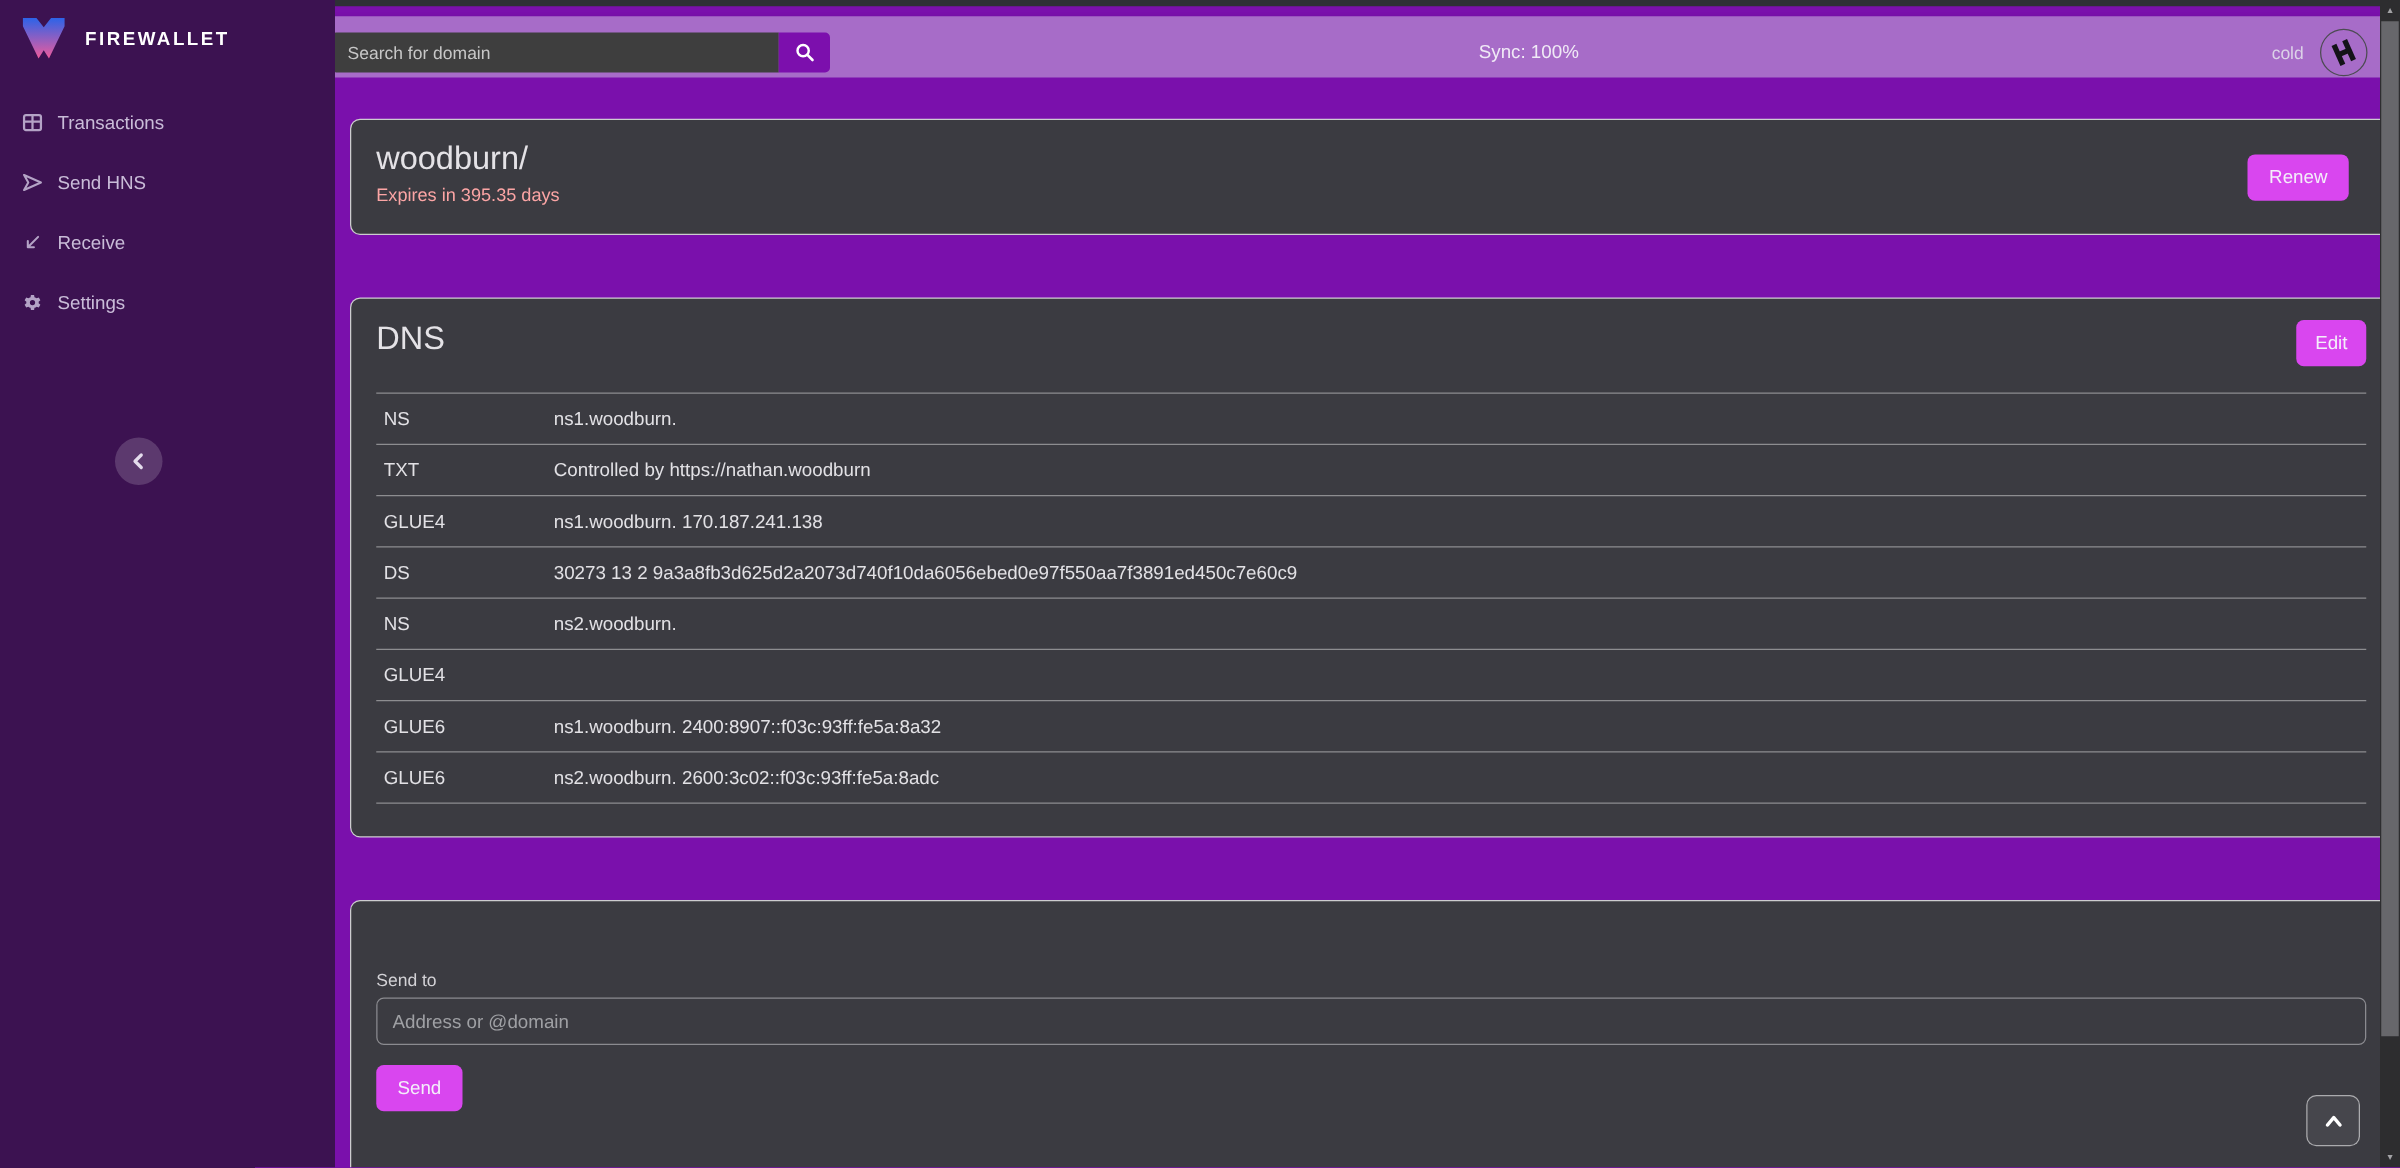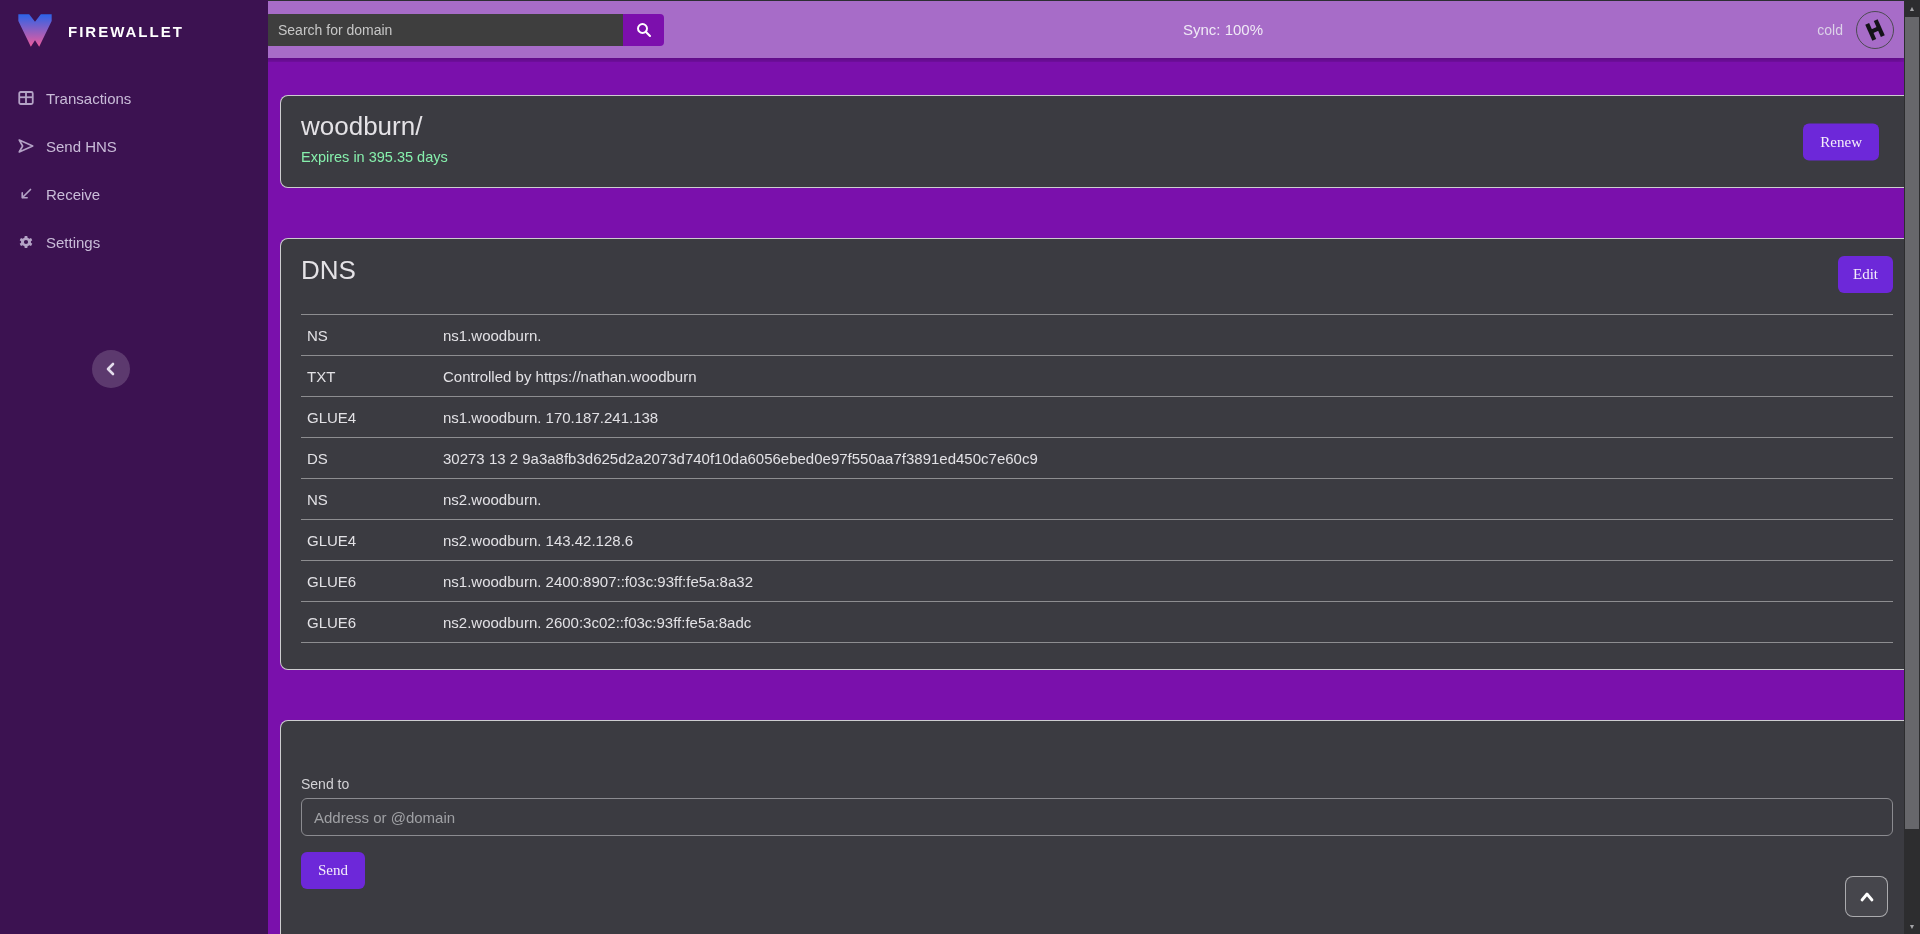--- a/index.html
+++ b/index.html
@@ -34,21 +34,21 @@
     border-radius:50%; background:rgba(255,255,255,0.17);
     display:flex; align-items:center; justify-content:center; cursor:pointer;
   }
 
   
   .content { position:absolute; left:225px; top:0; right:0; bottom:0; }
   .topstrip {
     position:absolute; left:0; right:16px; top:0; height:5px; background:#2e3036;
   }
   .topbar {
-    position:absolute; left:0; right:16px; top:1px; height:57px;
+    position:absolute; left:0; right:16px; top:13px; height:57px;
     background:#a76cc8; box-shadow:0 3px 6px rgba(0,0,0,0.25);
     display:flex; align-items:center;
   }
   .search-group { display:flex; margin-left:40px; height:32px; }
   .search-input {
     width:358px; height:32px; background:#3e3e3e; border:none; outline:none;
     border-radius:4px 0 0 4px; color:#ececec; font-size:14px; padding:0 13px;
     font-family:"Liberation Sans", sans-serif;
   }
   .search-input::placeholder { color:#c7c7c7; opacity:1; }
@@ -75,25 +75,25 @@
   .card {
     position:absolute; left:23px; width:1634px;
     background:#3b3b41; border:1px solid rgba(255,255,255,0.75);
     border-radius:8px;
     margin-left:32px;
   }
   .card-title { font-size:26px; color:#e4e2e6; font-weight:400; }
 
   
   .card-domain { top:33px; height:93px; padding:15px 20px; }
-  .domain-expiry { margin-top:7px; font-size:14.5px; color:#86efac; }
+  .domain-expiry { margin-top:7px; font-size:14.5px; color:#fca5a5; }
   .btn {
-    background:#6d28d9; color:#f4eefa; border:none; border-radius:6px;
+    background:#d946ef; color:#f4eefa; border:none; border-radius:6px;
     font-size:15px; padding:10px 17px; cursor:pointer;
-    font-family:Liberation Serif, serif;
+    font-family:Liberation Sans, sans-serif;
   }
   .renew-btn { position:absolute; right:34px; top:50%; transform:translateY(-50%); }
 
   
   .card-dns { top:176px; height:432px; }
   .dns-head { padding:16px 20px 0 20px; }
   .edit-btn { position:absolute; right:20px; top:17px; padding:10px 15px; }
   .dns-table { margin:28px 20px 0 20px; border-top:1px solid rgba(255,255,255,0.42); }
   .dns-row {
     display:flex; align-items:center; height:41px;
@@ -248,21 +248,20 @@
         <div class="dns-row">
           <div class="dns-type">DS</div>
           <div class="dns-value">30273 13 2 9a3a8fb3d625d2a2073d740f10da6056ebed0e97f550aa7f3891ed450c7e60c9</div>
         </div>
         <div class="dns-row">
           <div class="dns-type">NS</div>
           <div class="dns-value">ns2.woodburn.</div>
         </div>
         <div class="dns-row">
           <div class="dns-type">GLUE4</div>
-          <div class="dns-value">ns2.woodburn. 143.42.128.6</div>
         </div>
         <div class="dns-row">
           <div class="dns-type">GLUE6</div>
           <div class="dns-value">ns1.woodburn. 2400:8907::f03c:93ff:fe5a:8a32</div>
         </div>
         <div class="dns-row">
           <div class="dns-type">GLUE6</div>
           <div class="dns-value">ns2.woodburn. 2600:3c02::f03c:93ff:fe5a:8adc</div>
         </div>
       </div>

